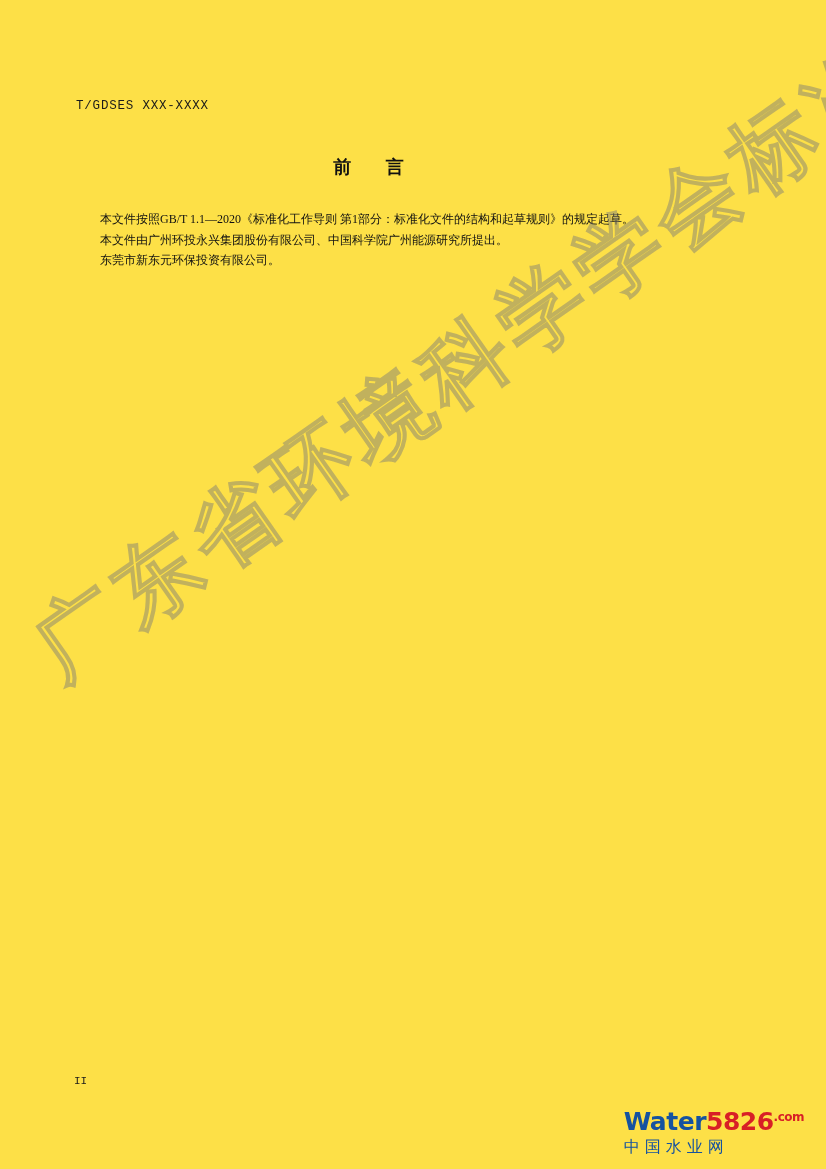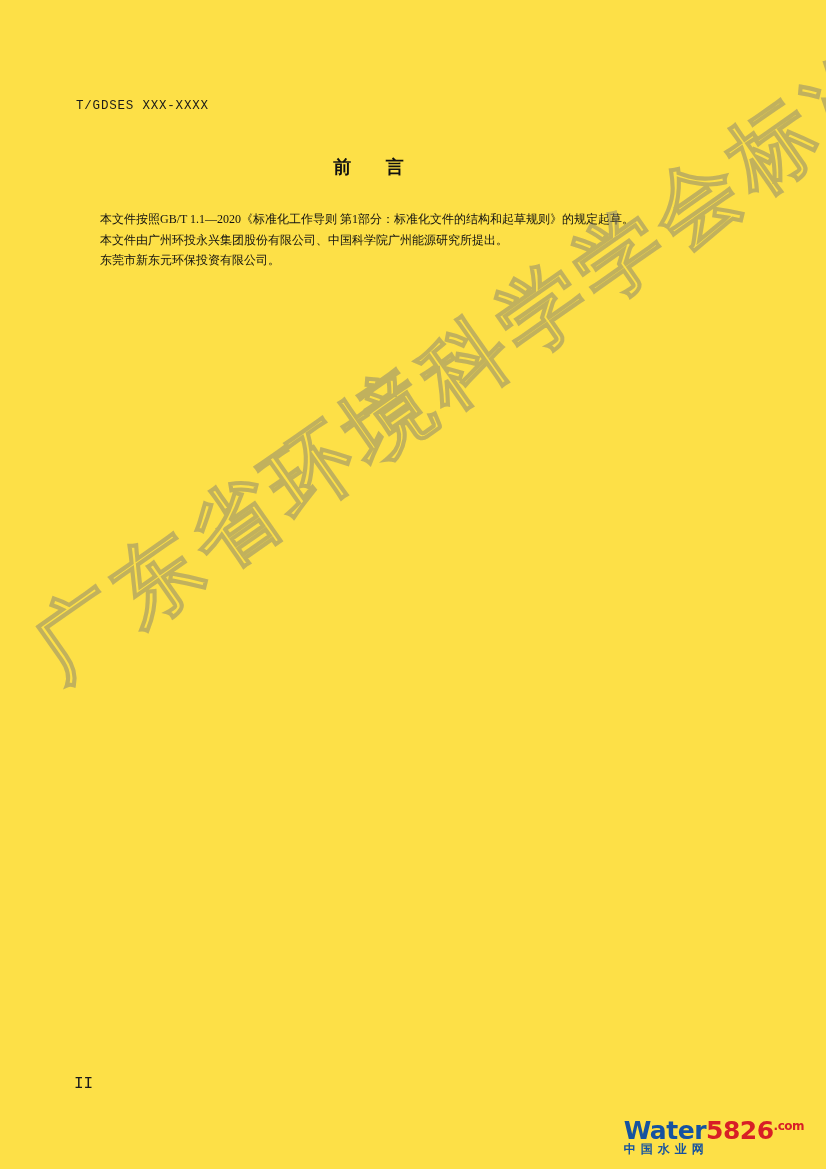--- a/index.html
+++ b/index.html
@@ -89,21 +89,21 @@
     -webkit-text-stroke: 1.4px rgba(120,120,120,0.45);
     white-space: nowrap;
   }
 
   
   .page-number {
     position: absolute;
     left: 74px;
     top: 1075px;
     font-family: "Liberation Mono", monospace;
-    font-size: 16px;
+    font-size: 11px;
     color: #1a1a1a;
   }
 
   
   .logo-box {
     position: absolute;
     right: 22px;
     bottom: 14px;
     text-align: left;
     line-height: 1;
@@ -117,23 +117,24 @@
   }
   .logo-water { color: #1552a0; }
   .logo-num { color: #d81f26; }
   .logo-com {
     color: #d81f26;
     font-size: 12px;
     vertical-align: super;
     font-weight: 700;
   }
   .logo-line2 {
+    margin-top: 5px;
     font-family: "DejaVu Sans", sans-serif;
-    font-size: 12px;
-    font-weight: 700;
+    font-size: 16px;
+    font-weight: 400;
     color: #1552a0;
     letter-spacing: 5px;
     white-space: nowrap;
   }
 </style>
 </head>
 <body>
 
 <div class="page">
 

